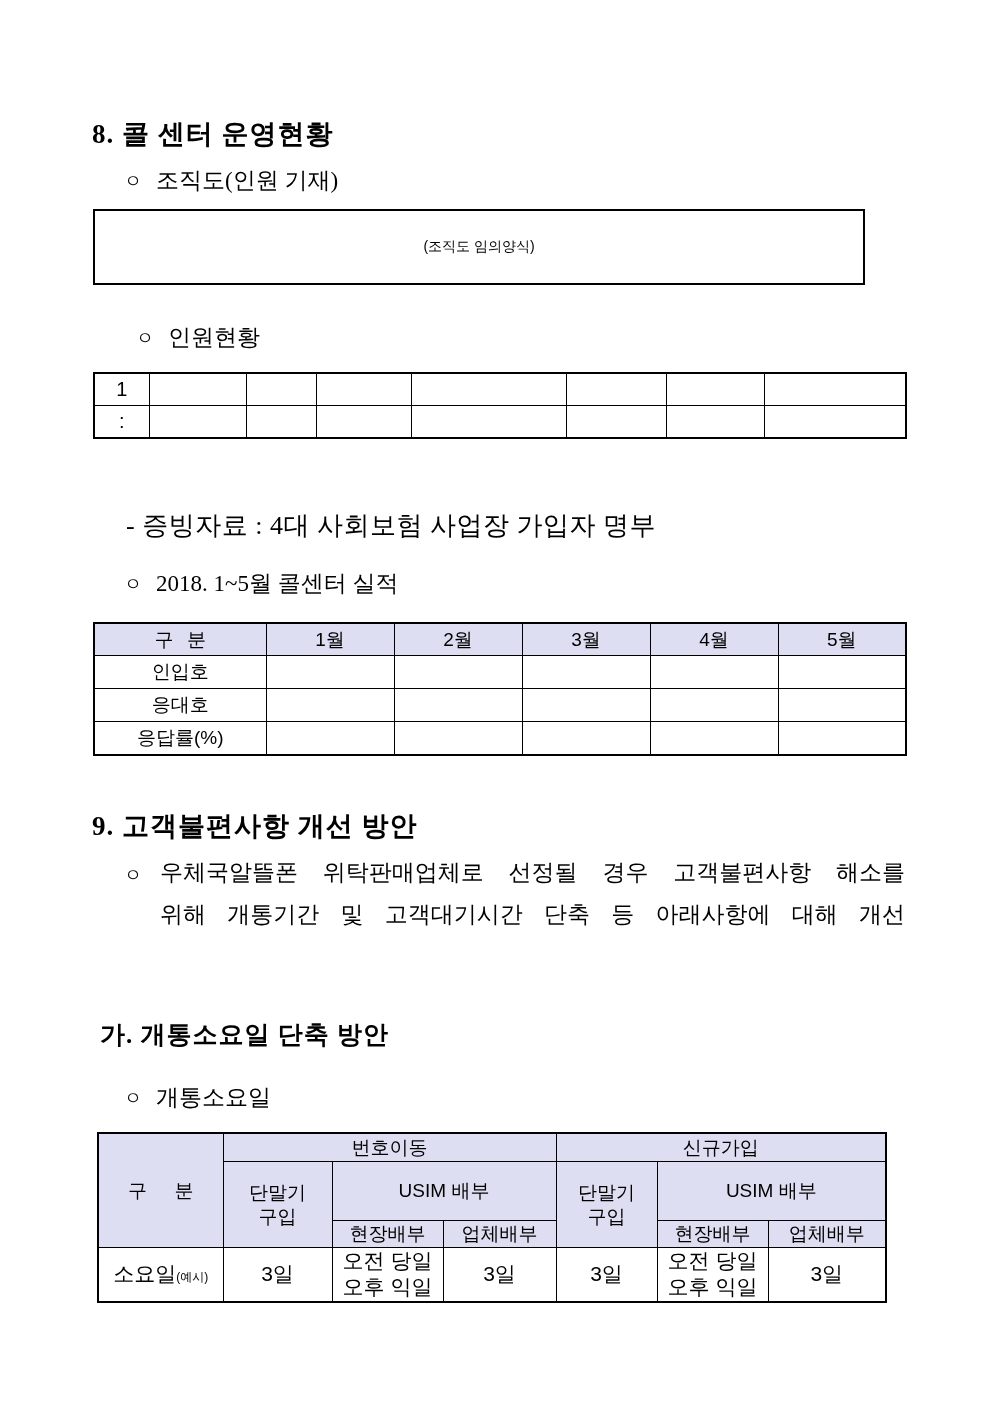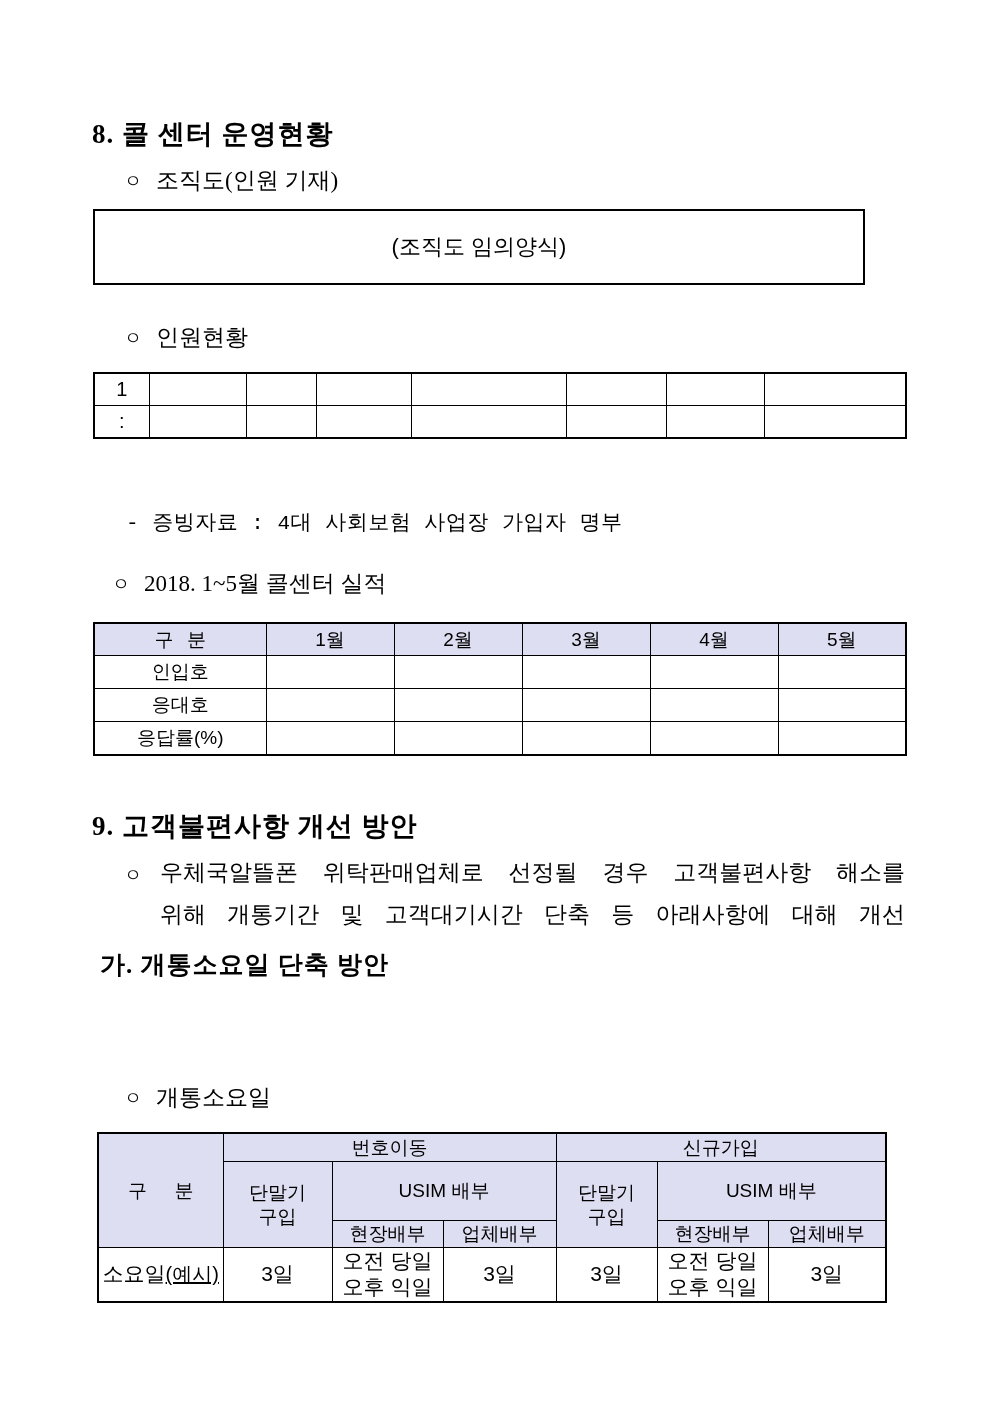--- a/index.html
+++ b/index.html
@@ -16,71 +16,71 @@
   .h-main{font-size:27px;font-weight:bold;letter-spacing:1px;white-space:nowrap;}
   .h-sub{font-size:25px;font-weight:bold;letter-spacing:1px;white-space:nowrap;}
   .bullet-line{font-size:23px;white-space:nowrap;}
   .bullet-line .b{font-size:18px;margin-right:14px;vertical-align:1px;}
   .bullet-line.bold{font-weight:normal;font-size:23px;}
   .org-box{
     width:768px;height:72px;
     border:2px solid #000;
     display:flex;align-items:center;justify-content:center;
     font-family:"Liberation Sans","DejaVu Sans",sans-serif;
-    font-size:22px;
+    font-size:14px;
   }
   table{border-collapse:collapse;table-layout:fixed;
     font-family:"Liberation Sans","DejaVu Sans",sans-serif;}
   table.doc{border:2px solid #000;}
   .doc th,.doc td{
     border:1px solid #000;
     text-align:center;vertical-align:middle;
     padding:0 2px;
     font-weight:normal;
     font-size:19px;
     overflow:hidden;
   }
   .doc th{background:#dedef2;}
   .pre{white-space:pre-line;line-height:1.25;}
-  .note-line{font-size:21px;letter-spacing:0.5px;white-space:nowrap;font-family:Liberation Mono, monospace;}
+  .note-line{font-size:26px;letter-spacing:0.5px;white-space:nowrap;}
   .para{width:781px;font-size:23px;line-height:42px;}
   .para .b{position:absolute;left:0;top:2px;font-size:18px;}
   .para .lines{padding-left:36px;}
   .jline{text-align:justify;text-align-last:justify;}
   .lline{text-align:left;}
   
   #t1 .hrow th{height:56px;}
   #t1 .drow td{height:31px;font-size:20px;}
   #t2 .hrow th{height:31px;}
   #t2 .drow td{height:32px;}
   #t2 .drow td.lbl{font-size:19px;}
   #t3 .r1 th{height:27px;}
   #t3 .r2 th{height:58px;}
   #t3 .r3 th{height:25px;}
   #t3 .r4 td{height:51px;font-size:21px;}
   #t3 .corner{word-spacing:22px;}
   .gap8{word-spacing:8px;}
-  .small{font-size:20px;text-decoration:underline;}
+  .small{font-size:12px;}
 </style>
 </head>
 <body>
 
 <div class="page">
 
   <div class="abs h-main" style="left:92px;top:110px;">8. 콜 센터 운영현황</div>
 
   <div class="abs bullet-line bold" style="left:124px;top:159px;">
     <span class="b">ㅇ</span><span>조직도(인원 기재)</span>
   </div>
 
   <div class="abs org-box" style="left:93px;top:203px;">
     <span>(조직도 임의양식)</span>
   </div>
 
-  <div class="abs bullet-line bold" style="left:124px;top:316px;">
+  <div class="abs bullet-line bold" style="left:136px;top:316px;">
     <span class="b">ㅇ</span><span>인원현황</span>
   </div>
 
   <table id="t1" class="abs doc" style="left:93px;top:366px;width:812px;">
     <colgroup>
       <col style="width:55px">
         <col style="width:97px">
         <col style="width:70px">
         <col style="width:95px">
       <col style="width:155px">
@@ -107,21 +107,21 @@
       <td></td>
       <td></td>
       <td></td>
       <td></td>
     </tr>
   </tbody>
     </table>
 
   <div class="abs note-line" style="left:126px;top:502px;">- 증빙자료 : 4대 사회보험 사업장 가입자 명부</div>
 
-  <div class="abs bullet-line bold" style="left:112px;top:562px;">
+  <div class="abs bullet-line bold" style="left:124px;top:562px;">
     <span class="b">ㅇ</span><span>2018. 1~5월 콜센터 실적</span>
   </div>
 
   <table id="t2" class="abs doc" style="left:93px;top:616px;width:812px;">
     <colgroup>
       <col style="width:172px">
         <col style="width:128px">
         <col style="width:128px">
       <col style="width:128px">
         <col style="width:128px">
@@ -166,21 +166,21 @@
   <div class="abs h-main" style="left:92px;top:802px;">9. 고객불편사항 개선 방안</div>
 
   <div class="abs para" style="left:124px;top:846px;">
     <span class="b">ㅇ</span>
     <div class="lines">
       <div class="jline">우체국알뜰폰 위탁판매업체로 선정될 경우 고객불편사항 해소를</div>
       <div class="jline">위해 개통기간 및 고객대기시간 단축 등 아래사항에 대해 개선</div>
     </div>
   </div>
 
-  <div class="abs h-sub" style="left:100px;top:942px;">가. 개통소요일 단축 방안</div>
+  <div class="abs h-sub" style="left:100px;top:1012px;">가. 개통소요일 단축 방안</div>
 
   <div class="abs bullet-line bold" style="left:124px;top:1076px;">
     <span class="b">ㅇ</span><span>개통소요일</span>
   </div>
 
   <table id="t3" class="abs doc" style="left:97px;top:1126px;width:788px;">
     <colgroup>
       <col style="width:125px">
         <col style="width:109px">
         <col style="width:111px">

